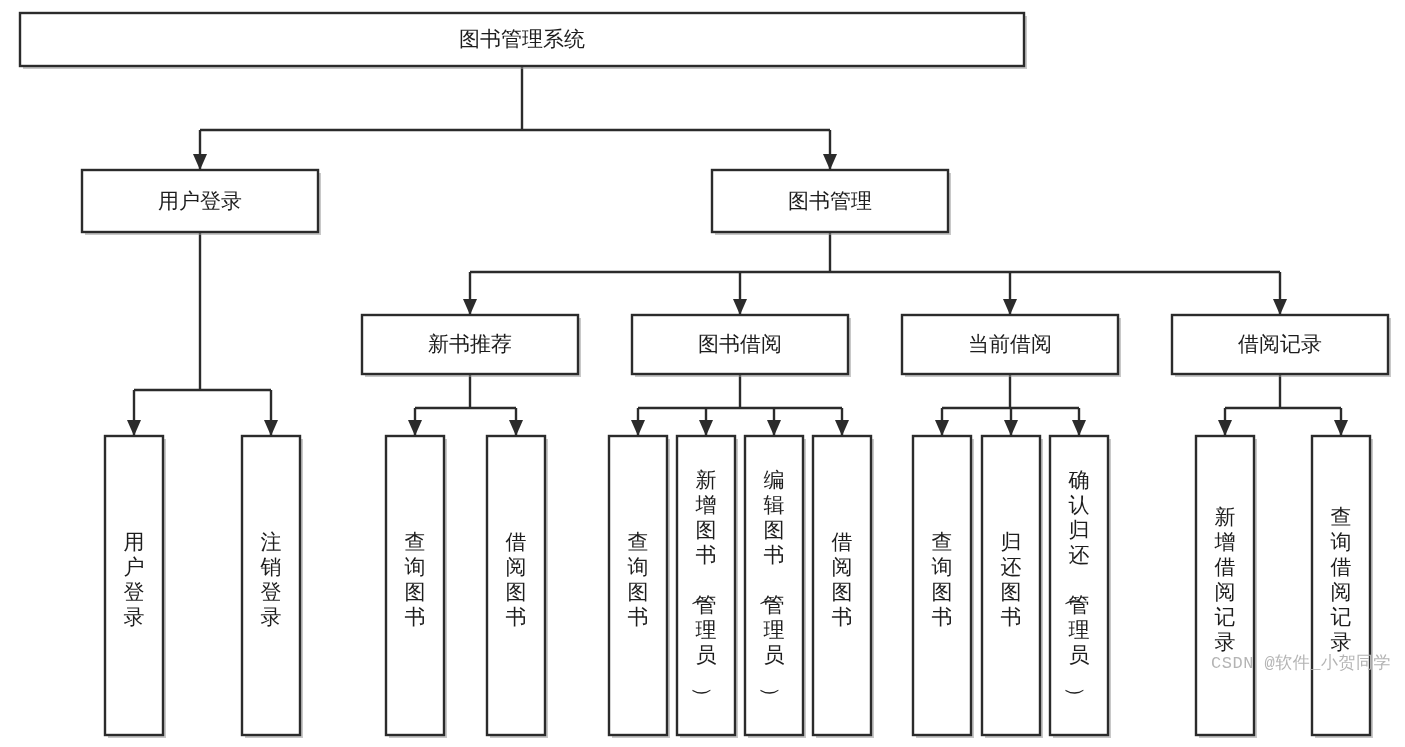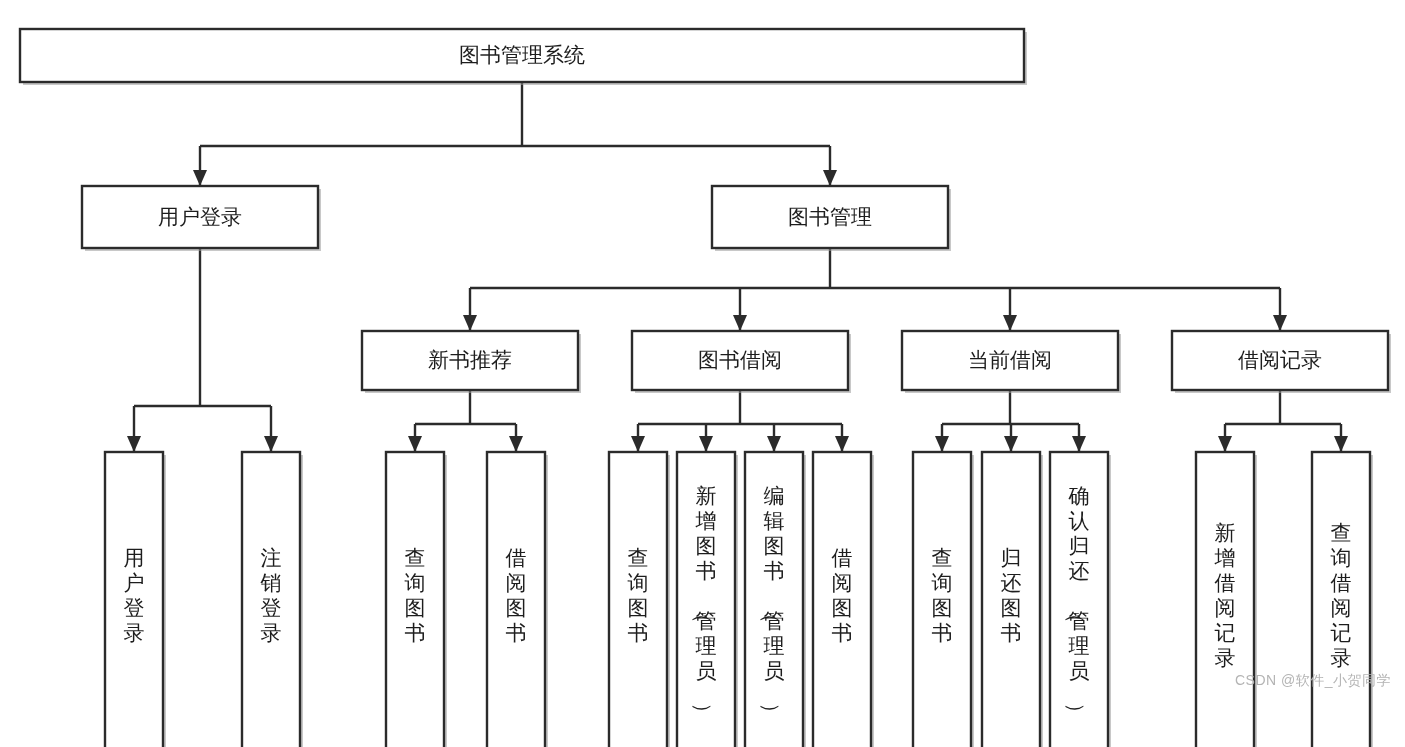--- a/index.html
+++ b/index.html
@@ -12,21 +12,20 @@
     width: 1405px;
     height: 747px;
     font-family: "Liberation Sans", "DejaVu Sans", sans-serif;
     overflow: hidden;
     position: relative;
   }
   #diagram-root {
     position: relative;
     width: 1405px;
     height: 680px;
-    margin-top: 16px;
   }
   svg#diagram-svg {
     position: absolute;
     left: 0;
     top: 0;
     width: 1405px;
     height: 747px;
   }
   .node-box {
     fill: #ffffff;
@@ -57,22 +56,22 @@
   .node-label-v {
     font-family: "Liberation Sans", "DejaVu Sans", sans-serif;
     font-size: 21px;
     fill: #1d1d1d;
     text-anchor: middle;
   }
   .watermark {
     position: absolute;
     right: 14px;
     bottom: 6px;
-    font-family: Liberation Sans, sans-serif;
-    font-size: 14px;
+    font-family: Liberation Mono, monospace;
+    font-size: 17px;
     color: #b4b4b4;
     letter-spacing: 0.5px;
     white-space: nowrap;
     user-select: none;
   }
 </style>
 </head>
 <body>
 
 <div id="diagram-root">

